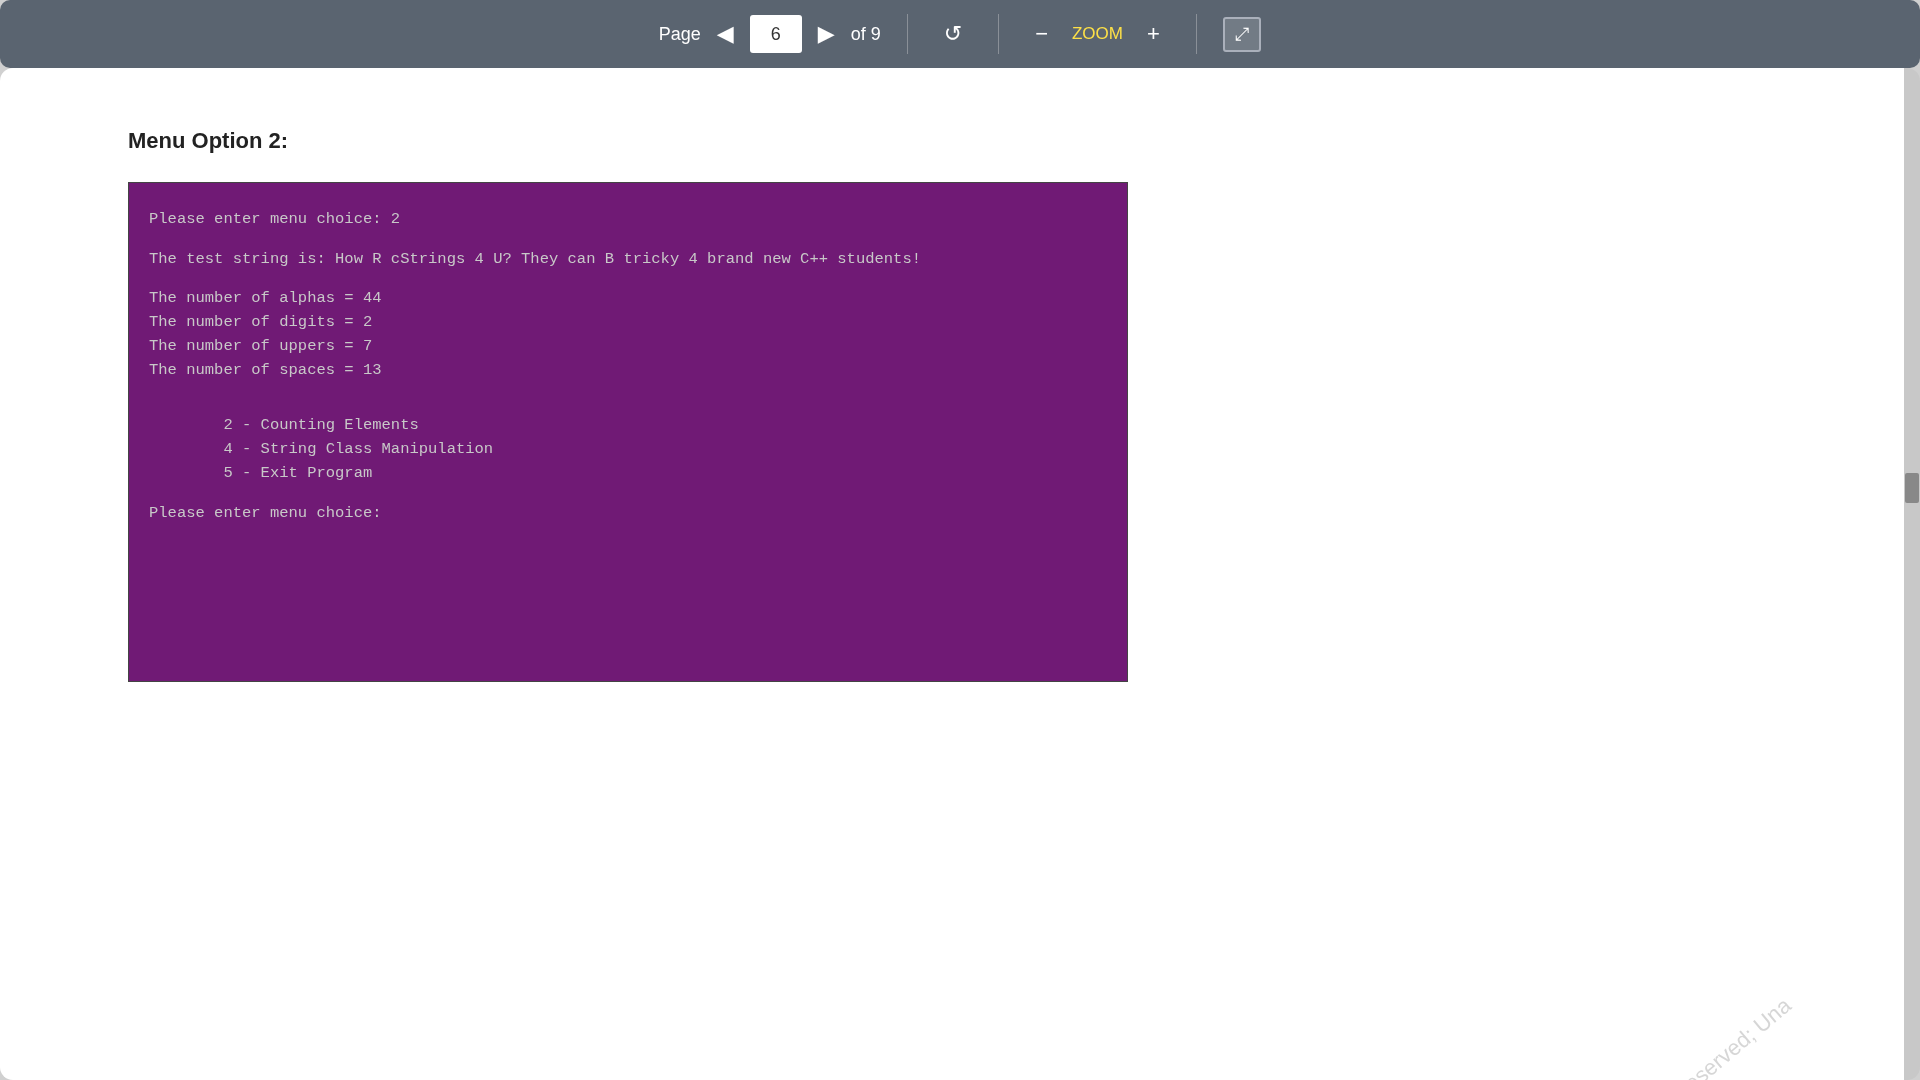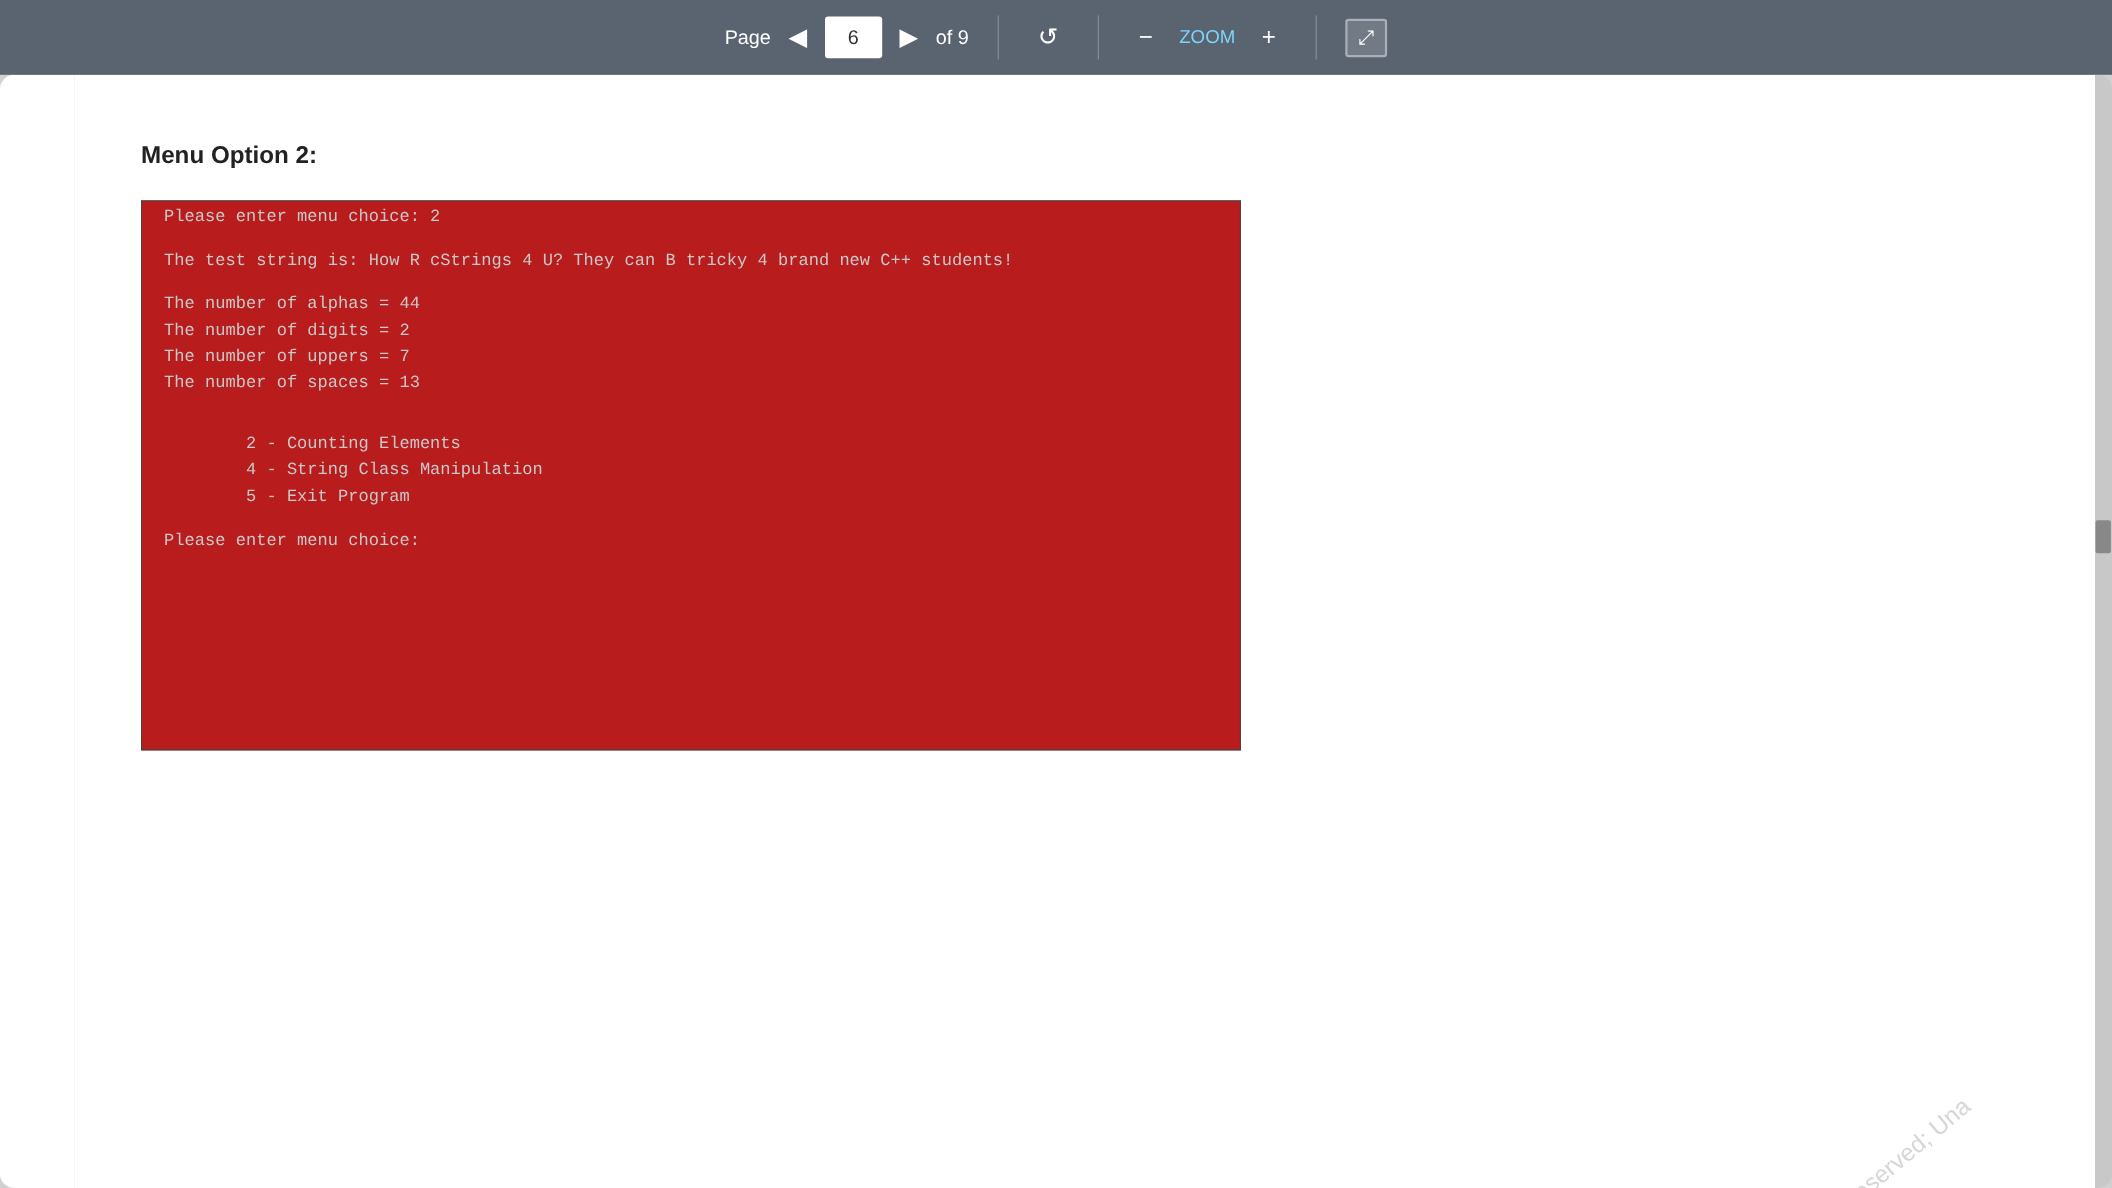--- a/index.html
+++ b/index.html
@@ -21,20 +21,21 @@
     
     .toolbar {
       background: #5a6470;
       height: 68px;
       display: flex;
       align-items: center;
       justify-content: center;
       flex-shrink: 0;
       gap: 0;
       position: relative;
+      border-radius: 10px;
     }
 
     .toolbar-group {
       display: flex;
       align-items: center;
       gap: 8px;
       padding: 0 20px;
     }
 
     .toolbar-divider {
@@ -79,21 +80,21 @@
       color: #ffffff;
       font-size: 22px;
       cursor: pointer;
       padding: 6px 10px;
       display: flex;
       align-items: center;
       justify-content: center;
     }
 
     .zoom-label {
-      color: #7dd3fc;
+      color: #fde047;
       font-size: 17px;
       padding: 0 6px;
     }
 
     .expand-btn {
       background: rgba(255,255,255,0.15);
       border: 2px solid #aab0bb;
       border-radius: 3px;
       color: #ffffff;
       font-size: 18px;
@@ -146,23 +147,23 @@
     
     .section-title {
       font-size: 22px;
       font-weight: bold;
       color: #222;
       margin-bottom: 28px;
       font-family: Arial, sans-serif;
     }
 
     .terminal-box {
-      background: #b91c1c;
+      background: #701a75;
       border: 1px solid #444;
-      padding: 2px 20px;
+      padding: 24px 20px;
       font-family: 'Courier New', Courier, monospace;
       font-size: 15.5px;
       color: #c8c8c8;
       line-height: 1.55;
       width: 1000px;
       min-height: 500px;
     }
 
     .terminal-box .line {
       display: block;

